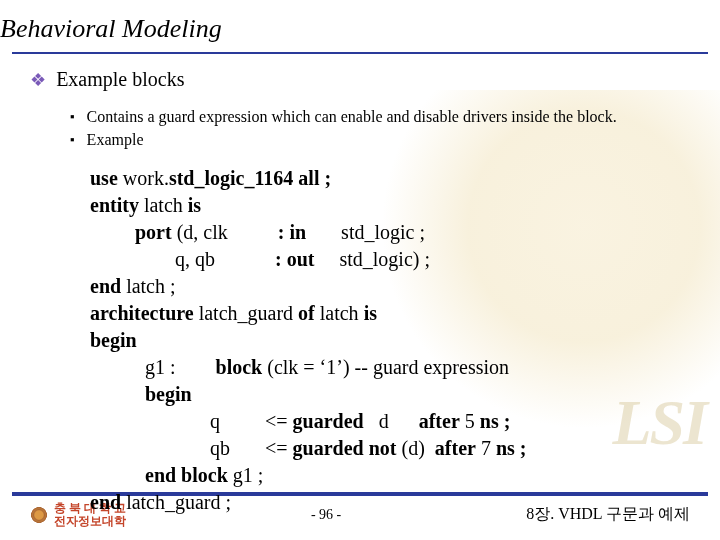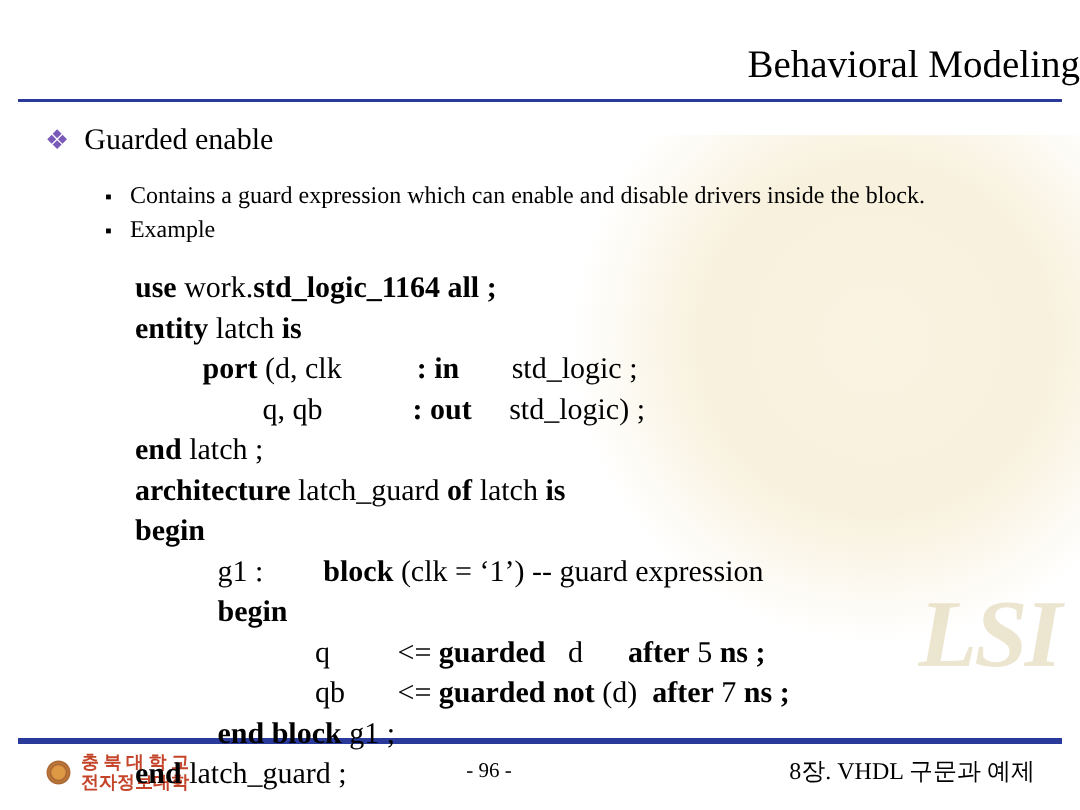--- a/index.html
+++ b/index.html
@@ -29,25 +29,26 @@
     font-size: 64px;
     font-weight: bold;
     font-style: italic;
     color: rgba(200,180,120,0.35);
     letter-spacing: -2px;
     pointer-events: none;
     font-family: Georgia, serif;
     margin-top: 48px;
   }
   .title {
-    text-align: right;
+    text-align: left;
     font-size: 26px;
-    padding-top: 28px;
+    padding-top: 14px;
     padding-bottom: 8px;
     color: #000;
+    font-style: italic;
   }
   .hr-top {
     height: 2px;
     background: #2a3a9a;
     margin: 0 12px;
   }
   .content {
     padding: 14px 26px 0 30px;
     position: relative;
     z-index: 2;
@@ -135,21 +136,21 @@
 
 <div class="bg-watermark"></div>
 <div class="bg-lsi">LSI</div>
 
 <div class="title">Behavioral Modeling</div>
 <div class="hr-top"></div>
 
 <div class="content">
   <div class="section-head">
     <span class="diamond">❖</span>
-    <span>Guarded enable</span>
+    <span>Example blocks</span>
   </div>
   <div class="sub-bullets">
     <div class="sb-row">
       <span class="sq">▪</span>
       <span>Contains a guard expression which can enable and disable drivers inside the block.</span>
     </div>
     <div class="sb-row">
       <span class="sq">▪</span>
       <span>Example</span>
     </div>

